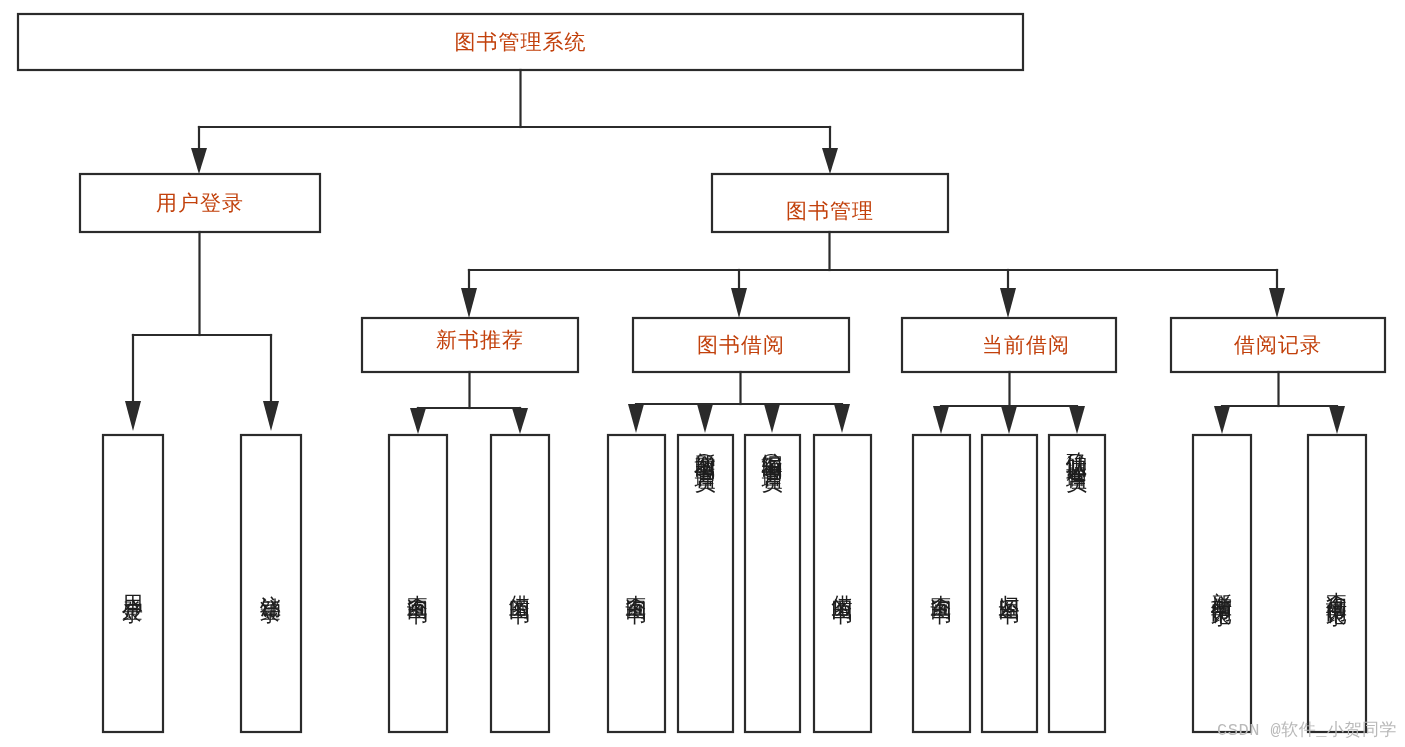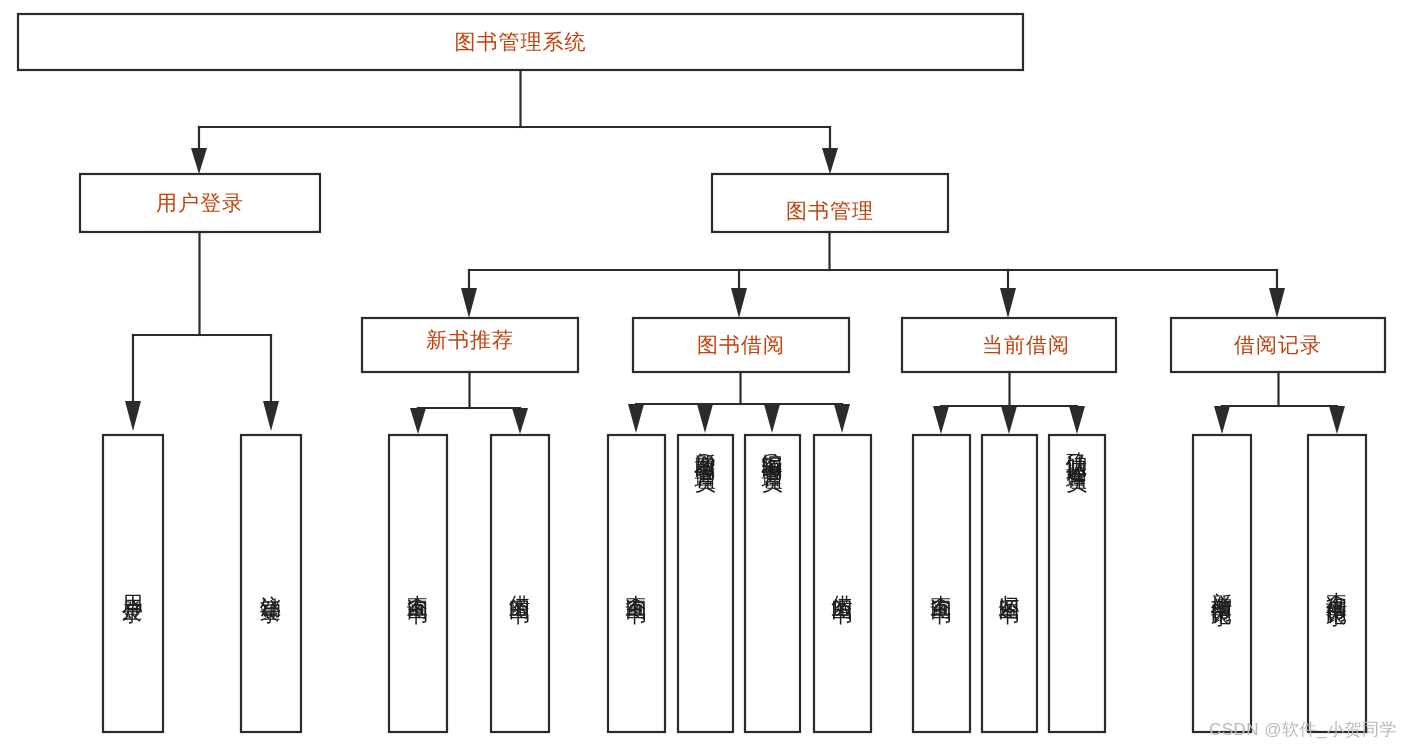--- a/index.html
+++ b/index.html
@@ -69,21 +69,21 @@
     font-family: "Liberation Sans", "DejaVu Sans", sans-serif;
     font-size: 21px;
     color: #c2410c;
     letter-spacing: 1px;
     white-space: nowrap;
   }
   #watermark {
     position: absolute;
     right: 8px;
     bottom: 6px;
-    font-family: Liberation Sans, sans-serif;
+    font-family: Liberation Mono, monospace;
     font-size: 17px;
     color: #b9b9b9;
     letter-spacing: 0.5px;
     white-space: nowrap;
     margin-top: 39px;
   }
 </style>
 </head>
 <body>
 
@@ -177,21 +177,21 @@
     <span class="hlabel-text">图书管理系统</span>
   </div>
 
   <div class="hlabel-box" style="left:80px; top:174px; width:240px; height:58px;">
     <span class="hlabel-text">用户登录</span>
   </div>
   <div class="hlabel-box" style="left:712px; top:174px; width:236px; height:74px;">
     <span class="hlabel-text">图书管理</span>
   </div>
 
-  <div class="hlabel-box" style="left:362px; top:318px; width:216px; height:44px;">
+  <div class="hlabel-box" style="left:372px; top:318px; width:216px; height:44px;">
     <span class="hlabel-text">新书推荐</span>
   </div>
   <div class="hlabel-box" style="left:633px; top:318px; width:216px; height:54px;">
     <span class="hlabel-text">图书借阅</span>
   </div>
   <div class="hlabel-box" style="left:902px; top:318px; width:248px; height:54px;">
     <span class="hlabel-text">当前借阅</span>
   </div>
   <div class="hlabel-box" style="left:1171px; top:318px; width:214px; height:54px;">
     <span class="hlabel-text">借阅记录</span>

